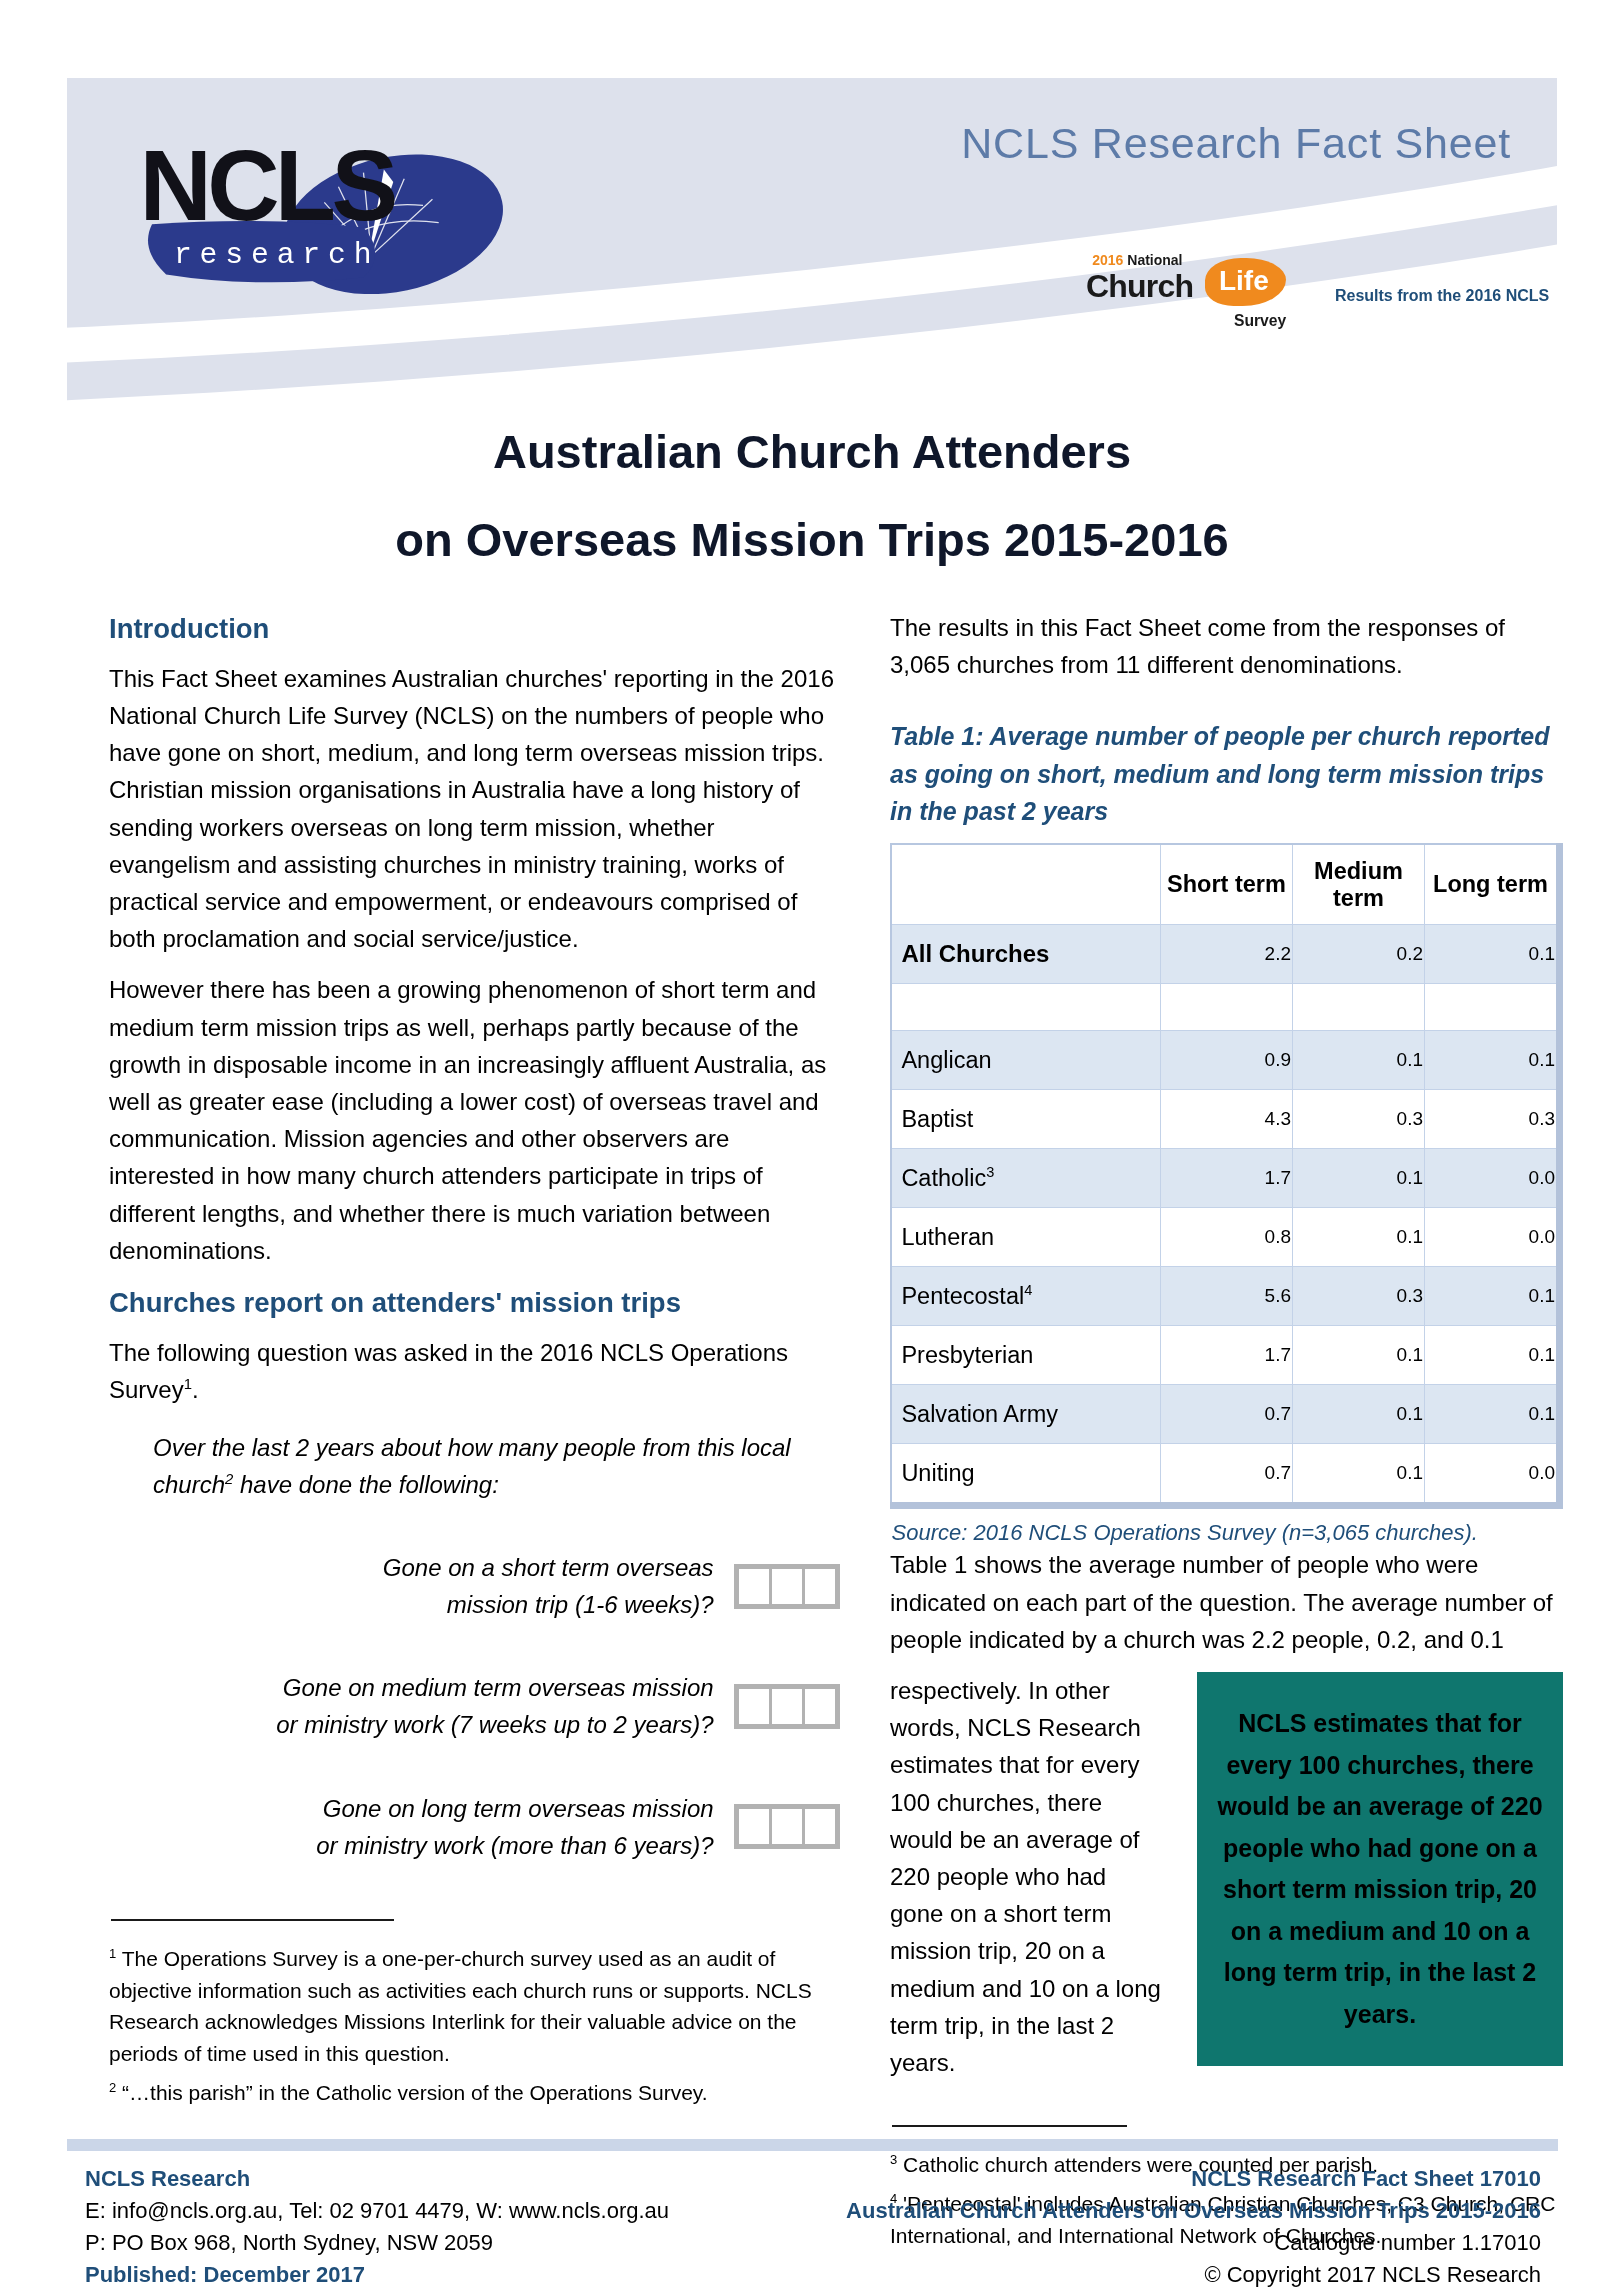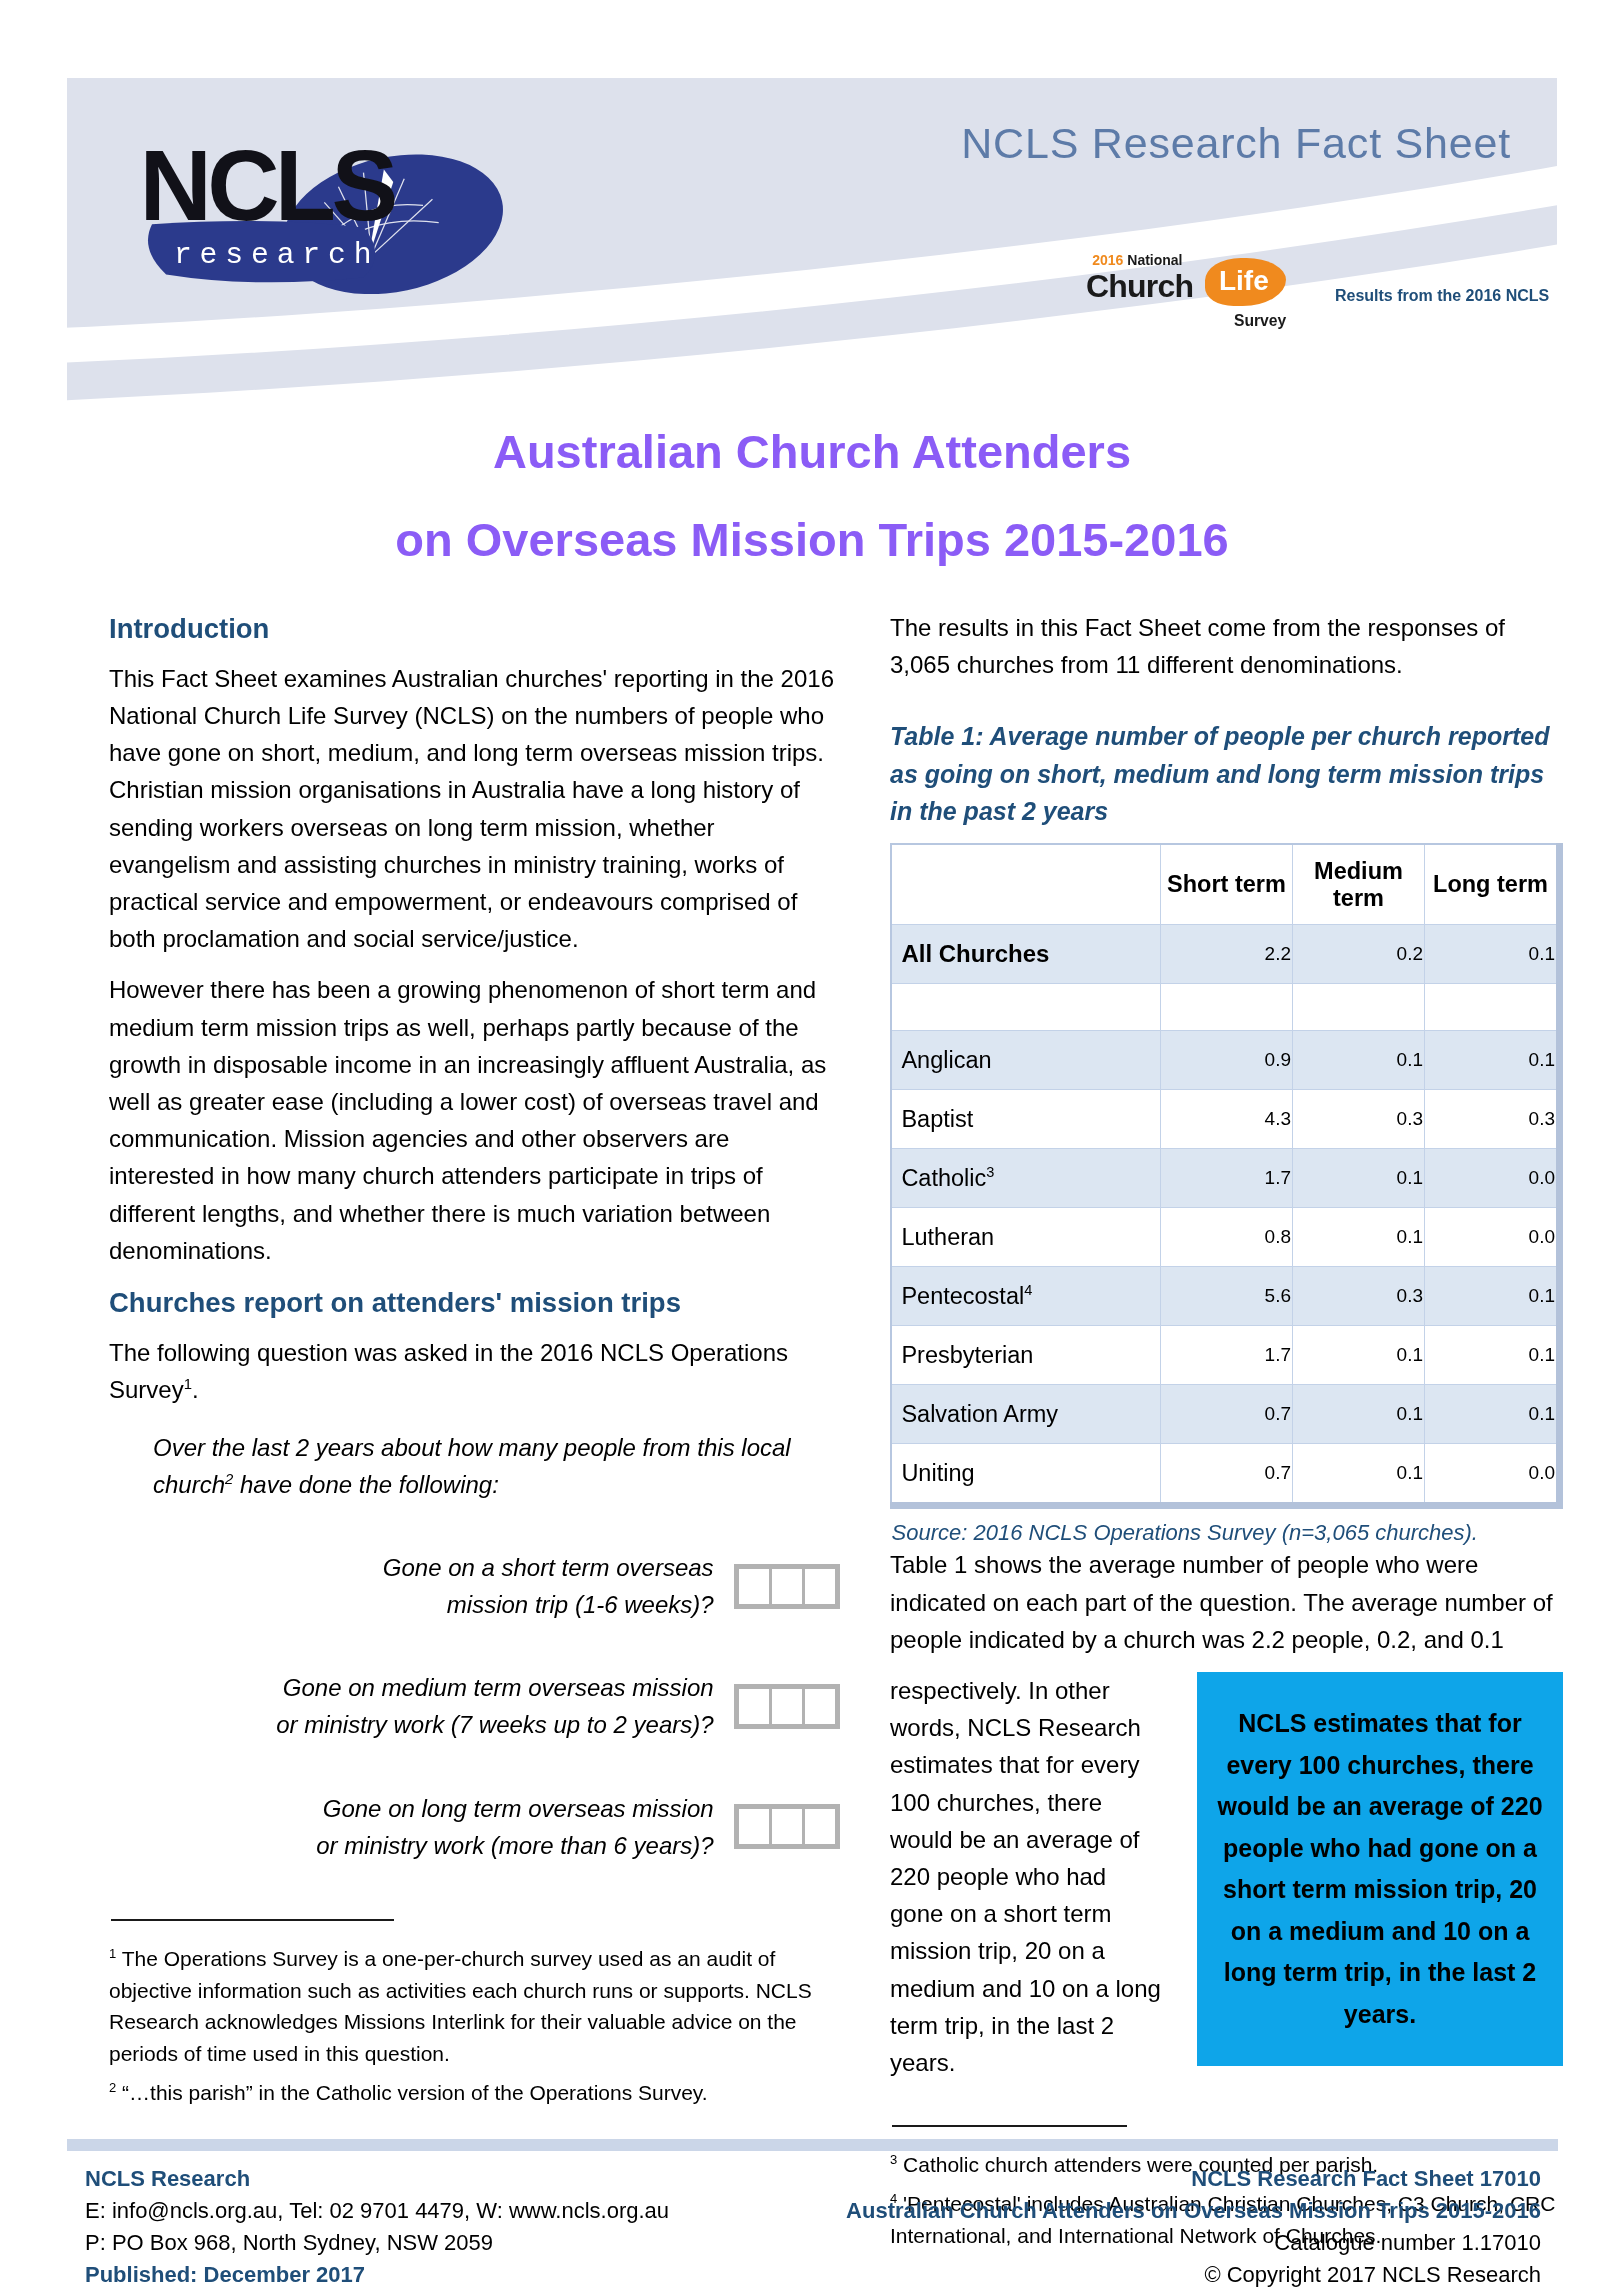--- a/index.html
+++ b/index.html
@@ -18,21 +18,21 @@
   .cls-2016{color:#f08a1e;}
   .cls-national{color:#1a1a1a;}
   .cls-church{position:absolute;left:0;top:15.7px;font-size:32px;font-weight:bold;color:#1a1a1a;letter-spacing:-0.8px;}
   .cls-blob{position:absolute;left:119px;top:6.3px;background:#f08a1e;color:#fff;
             font-size:28px;font-weight:bold;padding:6.3px 17.3px 9.4px 14px;
             border-radius:58% 64% 70% 46% / 62% 60% 72% 50%;}
   .cls-survey{position:absolute;left:148px;top:60px;font-size:15.7px;font-weight:bold;color:#1a1a1a;text-align:center;}
   .results-label{font-size:16px;font-weight:bold;color:#1f4e79;white-space:nowrap;}
 
   
-  .doc-title{margin-top:428px;text-align:center;color:#8b5cf6;font-weight:bold;font-size:47px;line-height:1.0;}
+  .doc-title{margin-top:428px;text-align:center;color:#0f172a;font-weight:bold;font-size:47px;line-height:1.0;}
   .doc-title .t2{margin-top:41px;}
 
   
   .content{display:flex;padding:0 109px;gap:50px;margin-top:46px;align-items:flex-start;}
   .col-left{width:731px;flex:none;}
   .col-right{width:673px;flex:none;}
   h2.sec{color:#1f4e79;font-size:27.5px;font-weight:bold;margin:0 0 11px 0;line-height:1.45;}
   p.body{font-size:24px;line-height:1.55;margin:0 0 14px 0;}
   .gap-big{margin-top:42px;}
 
@@ -59,21 +59,21 @@
   td.lbl.bold{font-weight:bold;font-size:24px;}
   td.val{font-size:19px;text-align:right;width:129px;}
   tr.shaded td{background:#dce6f2;}
   tr.spacer td{height:44px;background:#fff;}
   .tbl-source{color:#1f4e79;font-style:italic;font-size:22px;margin:11px 0 0 1.6px;}
 
   
   .post-table{margin-top:49px;}
   .wrap-row{display:flex;gap:31px;margin-top:3.1px;}
   .wrap-text{width:276px;flex:none;font-size:24px;line-height:1.55;}
-  .callout{flex:1;background:#0ea5e9;padding:31px 19px;font-weight:bold;font-size:25px;
+  .callout{flex:1;background:#0f766e;padding:31px 19px;font-weight:bold;font-size:25px;
            line-height:1.66;text-align:center;align-self:flex-start;}
 
   
   .footer-bar{position:absolute;left:67px;right:66px;top:2139px;height:11.8px;background:#cbd6e8;}
   .footer{position:absolute;left:85px;right:83px;top:2163px;display:flex;justify-content:space-between;}
   .f-left{font-size:22px;line-height:1.45;}
   .f-right{font-size:22px;line-height:1.45;text-align:right;}
   .f-blue{color:#1f4e79;font-weight:bold;}
 </style>
 </head>

